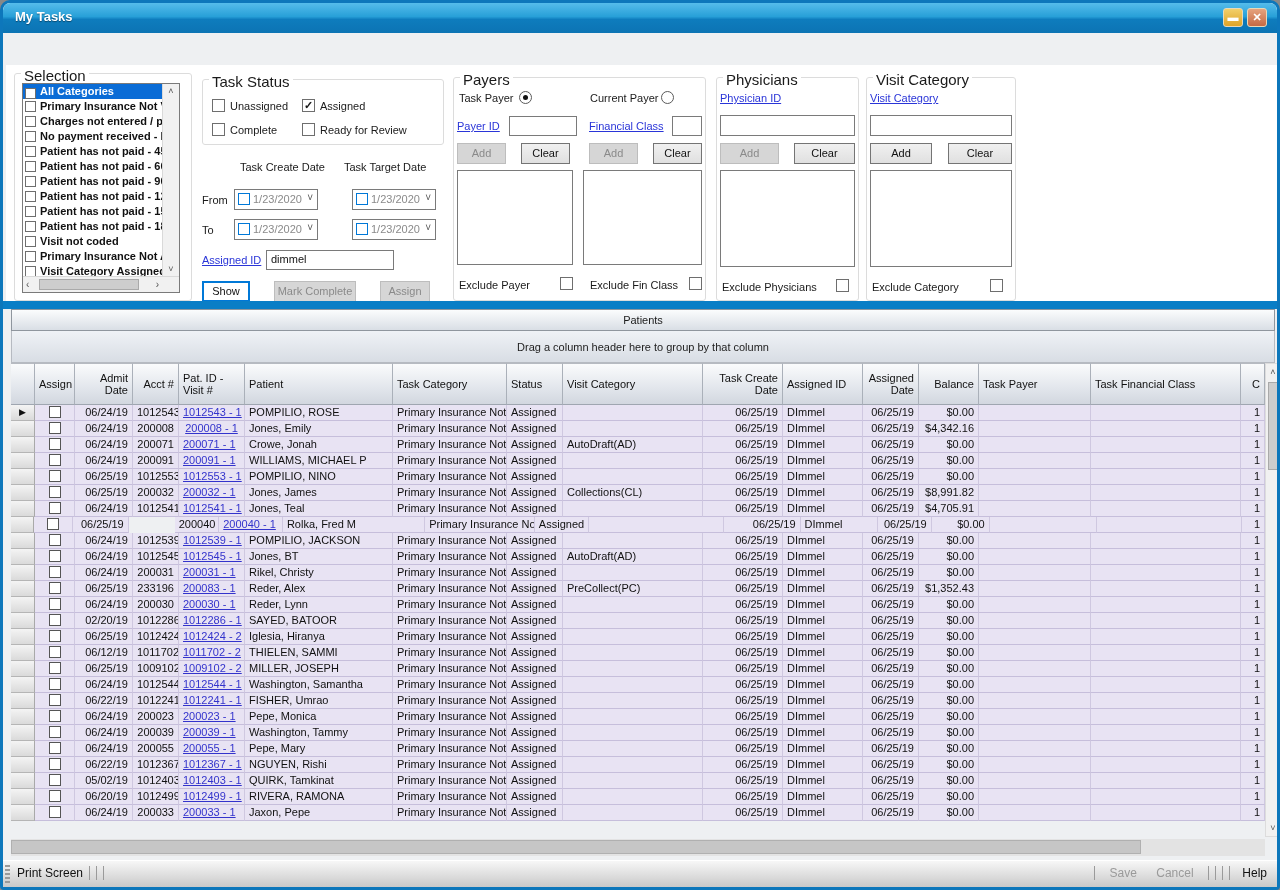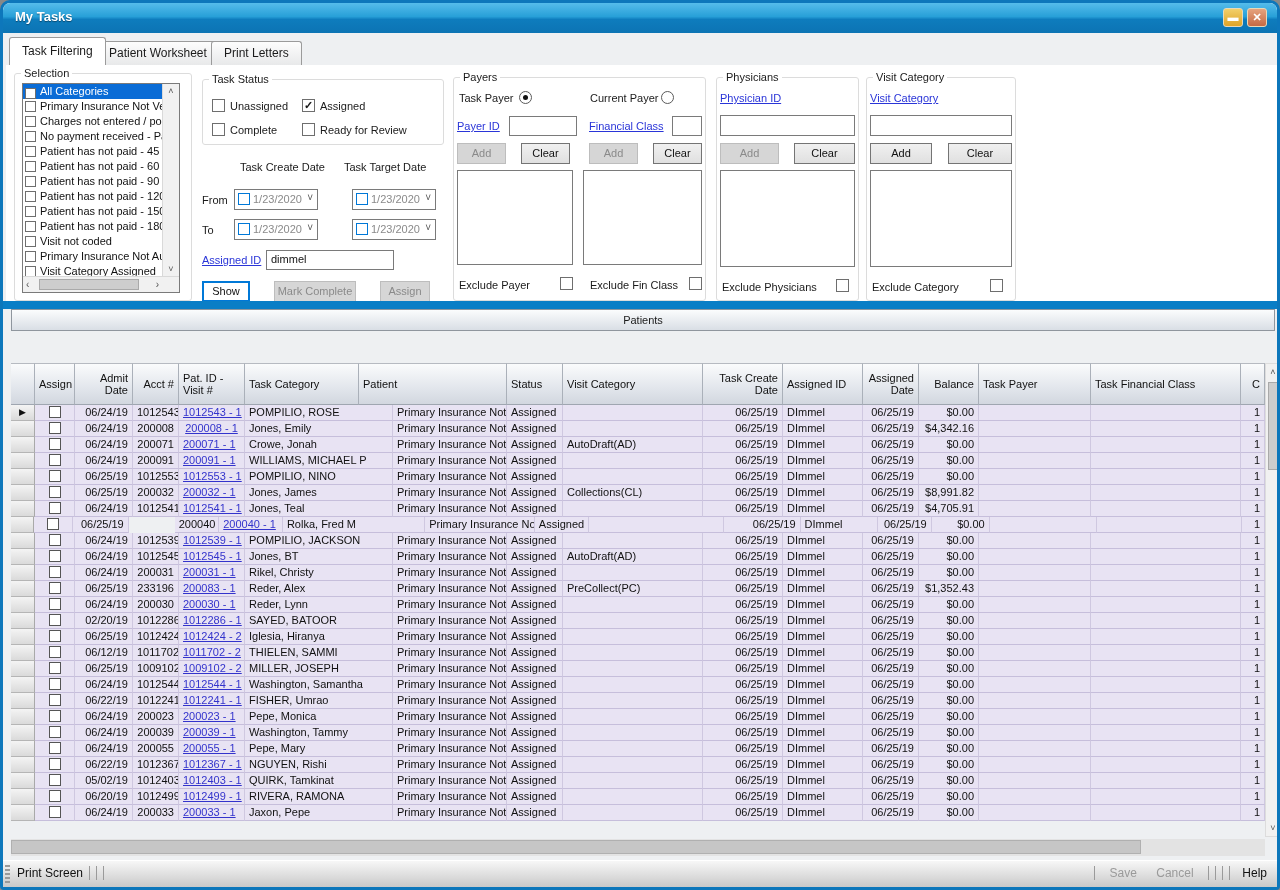--- a/index.html
+++ b/index.html
@@ -17,41 +17,41 @@
   .winbtn.min{right:34px;background:linear-gradient(#f2cf6a,#dfa428);}
   .winbtn.close{right:10px;background:linear-gradient(#e6a37e,#c56a44);}
   
   .tabstrip{position:absolute;left:0;top:30px;right:0;height:32px;background:#eef0f2;}
   .tab{position:absolute;bottom:0;height:24px;padding:0 12px;background:linear-gradient(#fdfdfd,#e8e9ea);
     border:1px solid #9b9b9b;border-bottom:none;border-radius:3px 3px 0 0;font-size:12px;line-height:23px;color:#1a1a1a;}
   .tab.active{height:28px;background:#fff;line-height:27px;z-index:2;}
   
   .filter{position:absolute;left:3px;top:62px;width:1274px;height:236px;background:#fff;}
   .gb{position:absolute;border:1px solid #dcdcdc;border-radius:3px;}
-  .gb>.gbl{position:absolute;top:-7px;left:6px;background:#fff;padding:0 3px;font-size:11px;color:#1a1a1a;}
+  .gb>.gbl{position:absolute;top:-7px;left:6px;background:#fff;padding:0 3px;font-size:15px;color:#1a1a1a;}
   .lbl{position:absolute;font-size:11px;color:#1a1a1a;white-space:nowrap;}
   .link{position:absolute;font-size:11px;color:#2a35d8;text-decoration:underline;white-space:nowrap;cursor:pointer;}
   .cb{position:absolute;width:13px;height:13px;background:#fff;border:1px solid #6e6e6e;font-size:11px;
       line-height:11px;text-align:center;color:#1a1a1a;}
   .cb.checked:before{content:"✓";font-weight:bold;}
   .radio{position:absolute;width:13px;height:13px;border:1px solid #5a5a5a;border-radius:50%;background:#fff;}
   .radio.sel:before{content:"";position:absolute;left:3px;top:3px;width:5px;height:5px;border-radius:50%;background:#111;}
   .tb{position:absolute;background:#fff;border:1px solid #7a7a7a;font-size:11px;padding:2px 4px;color:#111;}
   .btn{position:absolute;height:21px;background:linear-gradient(#f0f0f0,#e0e0e0);border:1px solid #747474;
     font-size:11px;text-align:center;color:#111;line-height:19px;cursor:pointer;}
   .btn.disabled{background:#d6d6d6;border-color:#bdbdbd;color:#8a8a8a;}
   .btn.primary{background:#fff;border:2px solid #0078d7;line-height:17px;}
   .listbox{position:absolute;background:#fff;border:1px solid #7a7a7a;}
   .dp{position:absolute;width:84px;height:21px;border:1px solid #7a7a7a;background:#fff;}
   .dp .dcb{position:absolute;left:3px;top:3px;width:12px;height:12px;border:1px solid #0078d7;background:#fff;}
   .dp .dtx{position:absolute;left:18px;top:3px;width:46px;font-size:11px;color:#8a8a8a;text-align:right;}
   .dp .dch{position:absolute;right:4px;top:2px;font-size:10px;color:#555;}
   
   .sel-list{position:absolute;left:16px;top:80px;width:158px;height:210px;background:#fff;border:1px solid #7a7a7a;}
-  .sel-view{position:absolute;left:0;top:0;width:140px;height:192px;overflow:hidden;}
+  .sel-view{position:absolute;left:0;top:0;width:140px;height:192px;overflow:hidden;font-weight:bold;}
   .sel-item{height:15px;line-height:15px;font-size:11px;white-space:nowrap;overflow:hidden;color:#111;padding-left:2px;}
   .sel-item .icb{display:inline-block;width:11px;height:11px;background:#fff;border:1px solid #6e6e6e;
      vertical-align:-2px;margin-right:4px;font-size:10px;line-height:9px;text-align:center;}
   .sel-item.selected{background:#0a6cd6;color:#fff;}
   .vsb{position:absolute;background:#f1f1f1;border-left:1px solid #d9d9d9;}
   .hsb{position:absolute;background:#f1f1f1;}
   .sb-arrow{position:absolute;color:#555;font-size:9px;text-align:center;width:100%;}
   .sb-thumb{position:absolute;background:#cdcdcd;border:1px solid #a9a9a9;}
   
   .bluebar{position:absolute;left:0;top:298px;width:1280px;height:8px;background:#0a7ec6;}
@@ -91,25 +91,20 @@
 <body>
 
 <div class="window">
 
   <div class="titlebar">
     <span class="title">My Tasks</span>
     <div class="winbtn min"><span>▬</span></div>
     <div class="winbtn close"><span>✕</span></div>
   </div>
 
-  <div class="tabstrip">
-    <div class="tab active" style="left:6px;">Task Filtering</div>
-    <div class="tab" style="left:93px;">Patient Worksheet</div>
-    <div class="tab" style="left:208px;">Print Letters</div>
-  </div>
 
   <div class="filter">
 
     <div class="gb" style="left:8px;top:8px;width:178px;height:228px;">
       <span class="gbl">Selection</span>
     </div>
     <div class="sel-list" style="top:18px;">
       <div class="sel-view">
           <div class="sel-item selected"><span class="icb">✓</span><span>All Categories</span></div>
           <div class="sel-item"><span class="icb"></span><span>Primary Insurance Not Verif</span></div>
@@ -225,30 +220,31 @@
     <div class="tb" style="left:864px;top:50px;width:142px;height:21px;"></div>
     <div class="btn" style="left:864px;top:78px;width:62px;">Add</div>
     <div class="btn" style="left:942px;top:78px;width:64px;">Clear</div>
     <div class="listbox" style="left:864px;top:105px;width:142px;height:97px;"></div>
     <span class="lbl" style="left:866px;top:216px;">Exclude Category</span>
     <span class="cb" style="left:984px;top:214px;"></span>
   </div>
 
   <div class="bluebar"></div>
   <div class="caption">Patients</div>
+  <div class="dragband">Drag a column header here to group by that column</div>
 
   <div class="grid">
     <div class="g-hrow">
         <div class="g-hcell" style="width: 24px;"></div>
         <div class="g-hcell" style="width: 40px;">Assign</div>
         <div class="g-hcell right" style="width: 58px;">Admit Date</div>
         <div class="g-hcell right" style="width: 46px;">Acct #</div>
         <div class="g-hcell" style="width: 66px;">Pat. ID - Visit #</div>
+        <div class="g-hcell" style="width: 148px;">Patient</div>
         <div class="g-hcell" style="width: 114px;">Task Category</div>
-        <div class="g-hcell" style="width: 148px;">Patient</div>
         <div class="g-hcell" style="width: 56px;">Status</div>
         <div class="g-hcell" style="width: 140px;">Visit Category</div>
         <div class="g-hcell right" style="width: 80px;">Task Create Date</div>
         <div class="g-hcell" style="width: 80px;">Assigned ID</div>
         <div class="g-hcell right" style="width: 56px;">Assigned Date</div>
         <div class="g-hcell right" style="width: 60px;">Balance</div>
         <div class="g-hcell" style="width: 112px;">Task Payer</div>
         <div class="g-hcell" style="width: 150px;">Task Financial Class</div>
         <div class="g-hcell right" style="width: 24px;">C</div>
       </div>

